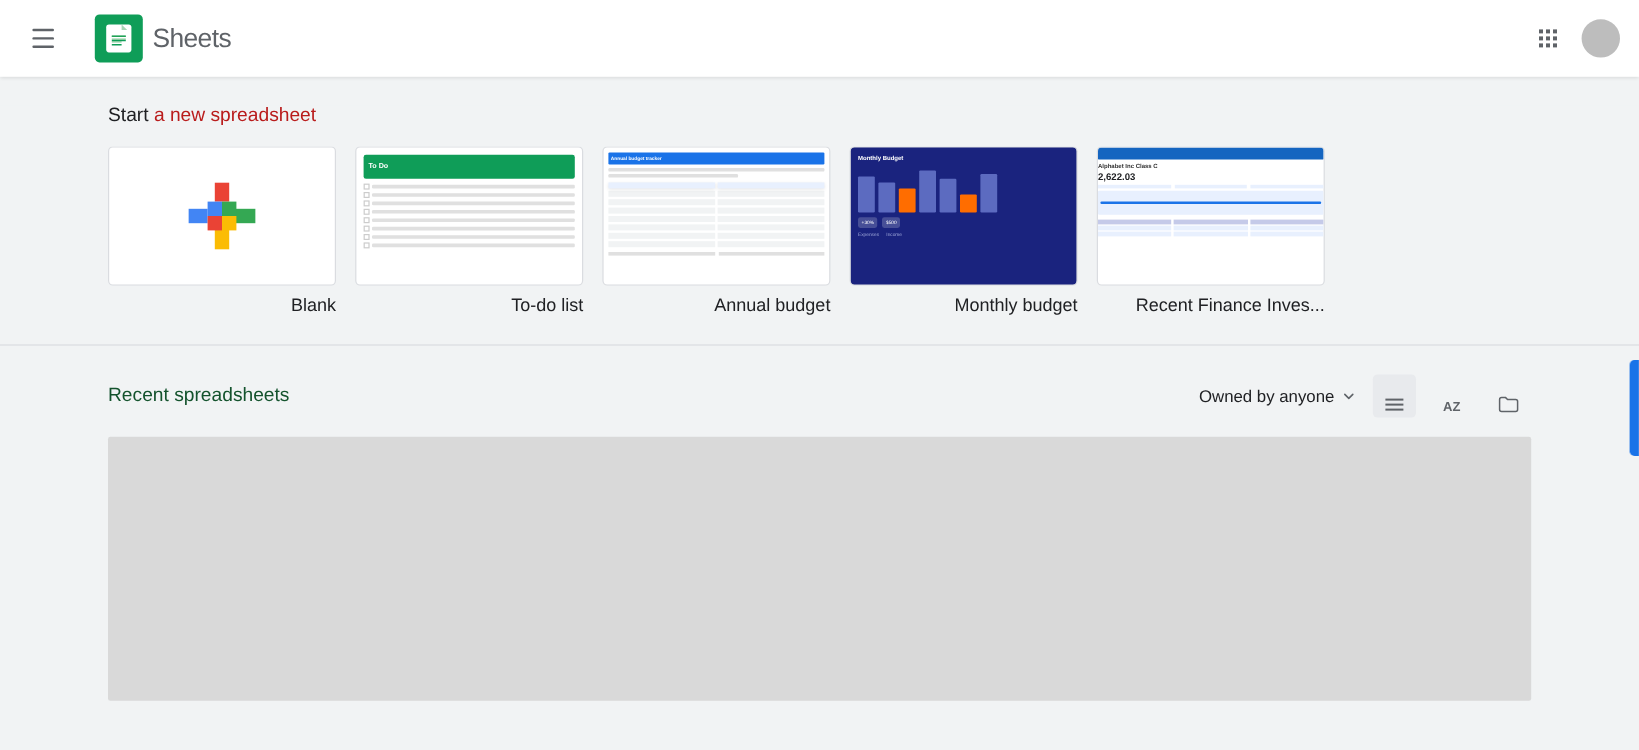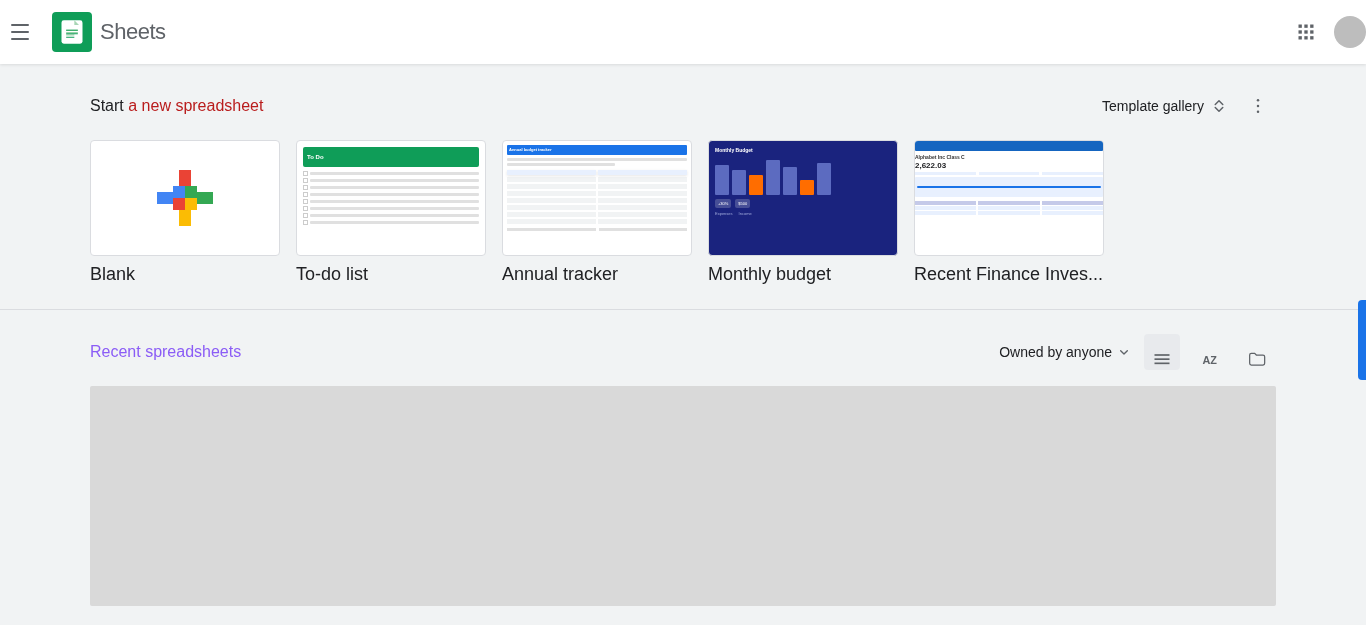--- a/index.html
+++ b/index.html
@@ -4,22 +4,22 @@
   <style>
     * { margin: 0; padding: 0; box-sizing: border-box; }
     body { font-family: 'Arial', sans-serif; background: #f1f3f4; min-height: 625px; overflow-x: hidden; }
 
     
     .header {
       background: #fff;
       height: 64px;
       display: flex;
       align-items: center;
-      padding: 0 0;
-      gap: 12px;
+      padding: 0 16px;
+      gap: 23px;
       position: sticky;
       top: 0;
       z-index: 10;
       box-shadow: 0 1px 3px rgba(0,0,0,0.1);
     }
     .menu-icon-btn {
       width: 40px; height: 40px;
       display: flex; align-items: center; justify-content: center;
       border-radius: 50%; cursor: pointer; border: none; background: none;
     }
@@ -129,22 +129,22 @@
     .template-thumbnail {
       width: 190px; height: 116px;
       border: 1px solid #dadce0;
       border-radius: 4px;
       background: #fff;
       overflow: hidden;
       display: flex; align-items: center; justify-content: center;
       transition: box-shadow 0.2s;
     }
     .template-label {
-      font-size: 18px; color: #202124;
-      text-align: left;
+      font-size: 15px; color: #202124;
+      text-align: right;
       white-space: nowrap;
     }
 
     
     .blank-thumb {
       background: #fff;
     }
     .google-plus {
       width: 56px; height: 56px;
       position: relative;
@@ -193,21 +193,21 @@
       padding: 0 90px;
     }
     .recent-header {
       display: flex;
       align-items: center;
       justify-content: space-between;
       margin-bottom: 16px;
     }
     .recent-title {
       font-size: 16px;
-      color: #8b5cf6;
+      color: #14532d;
     }
     .recent-controls {
       display: flex; align-items: center; gap: 12px;
     }
     .owned-by-btn {
       display: flex; align-items: center; gap: 4px;
       background: none; border: none; cursor: pointer;
       font-size: 14px; color: #202124;
     }
     .view-icon-btn {
@@ -281,36 +281,20 @@
   </div>
 </header>
 
 <div class="main">
 
   <div class="template-section">
     <div class="template-header">
       <div class="template-header-left">
         Start <a href="#">a new spreadsheet</a>
       </div>
-      <div class="template-header-right">
-        <button class="template-gallery-btn">
-          <span>Template gallery</span>
-          <svg width="18" height="18" viewBox="0 0 24 24" fill="none">
-            <path d="M7 10l5-5 5 5" stroke="#5f6368" stroke-width="2" stroke-linecap="round" stroke-linejoin="round"></path>
-            <path d="M7 14l5 5 5-5" stroke="#5f6368" stroke-width="2" stroke-linecap="round" stroke-linejoin="round"></path>
-          </svg>
-        </button>
-        <button class="more-vert-btn">
-          <svg width="20" height="20" viewBox="0 0 24 24" fill="none">
-            <circle cx="12" cy="5" r="1.5" fill="#5f6368"></circle>
-            <circle cx="12" cy="12" r="1.5" fill="#5f6368"></circle>
-            <circle cx="12" cy="19" r="1.5" fill="#5f6368"></circle>
-          </svg>
-        </button>
-      </div>
     </div>
 
     <div class="templates-grid">
 
       <div class="template-card">
         <div class="template-thumbnail blank-thumb">
           <div class="google-plus">
             
             <svg width="56" height="56" viewBox="0 0 56 56">
 
@@ -398,21 +382,21 @@
               <div class="budget-cell"></div>
               <div class="budget-cell"></div>
               <div class="budget-cell"></div>
             </div>
             <div style="margin-top:4px; display:flex; gap:3px;">
               <div style="height:3px; flex:1; background:#e0e0e0;"></div>
               <div style="height:3px; flex:1; background:#e0e0e0;"></div>
             </div>
           </div>
         </div>
-        <span class="template-label">Annual tracker</span>
+        <span class="template-label">Annual budget</span>
       </div>
 
       <div class="template-card">
         <div class="template-thumbnail monthly-thumb" style="background:#1a237e;">
           <div class="monthly-content">
             <div class="monthly-title">Monthly Budget</div>
             <div style="display:flex; gap:3px; align-items:flex-end; height:38px; margin-bottom:4px;">
               <div style="width:14px; height:30px; background:#5c6bc0; border-radius:1px;"></div>
               <div style="width:14px; height:25px; background:#5c6bc0; border-radius:1px;"></div>
               <div style="width:14px; height:20px; background:#ff6d00; border-radius:1px;"></div>

